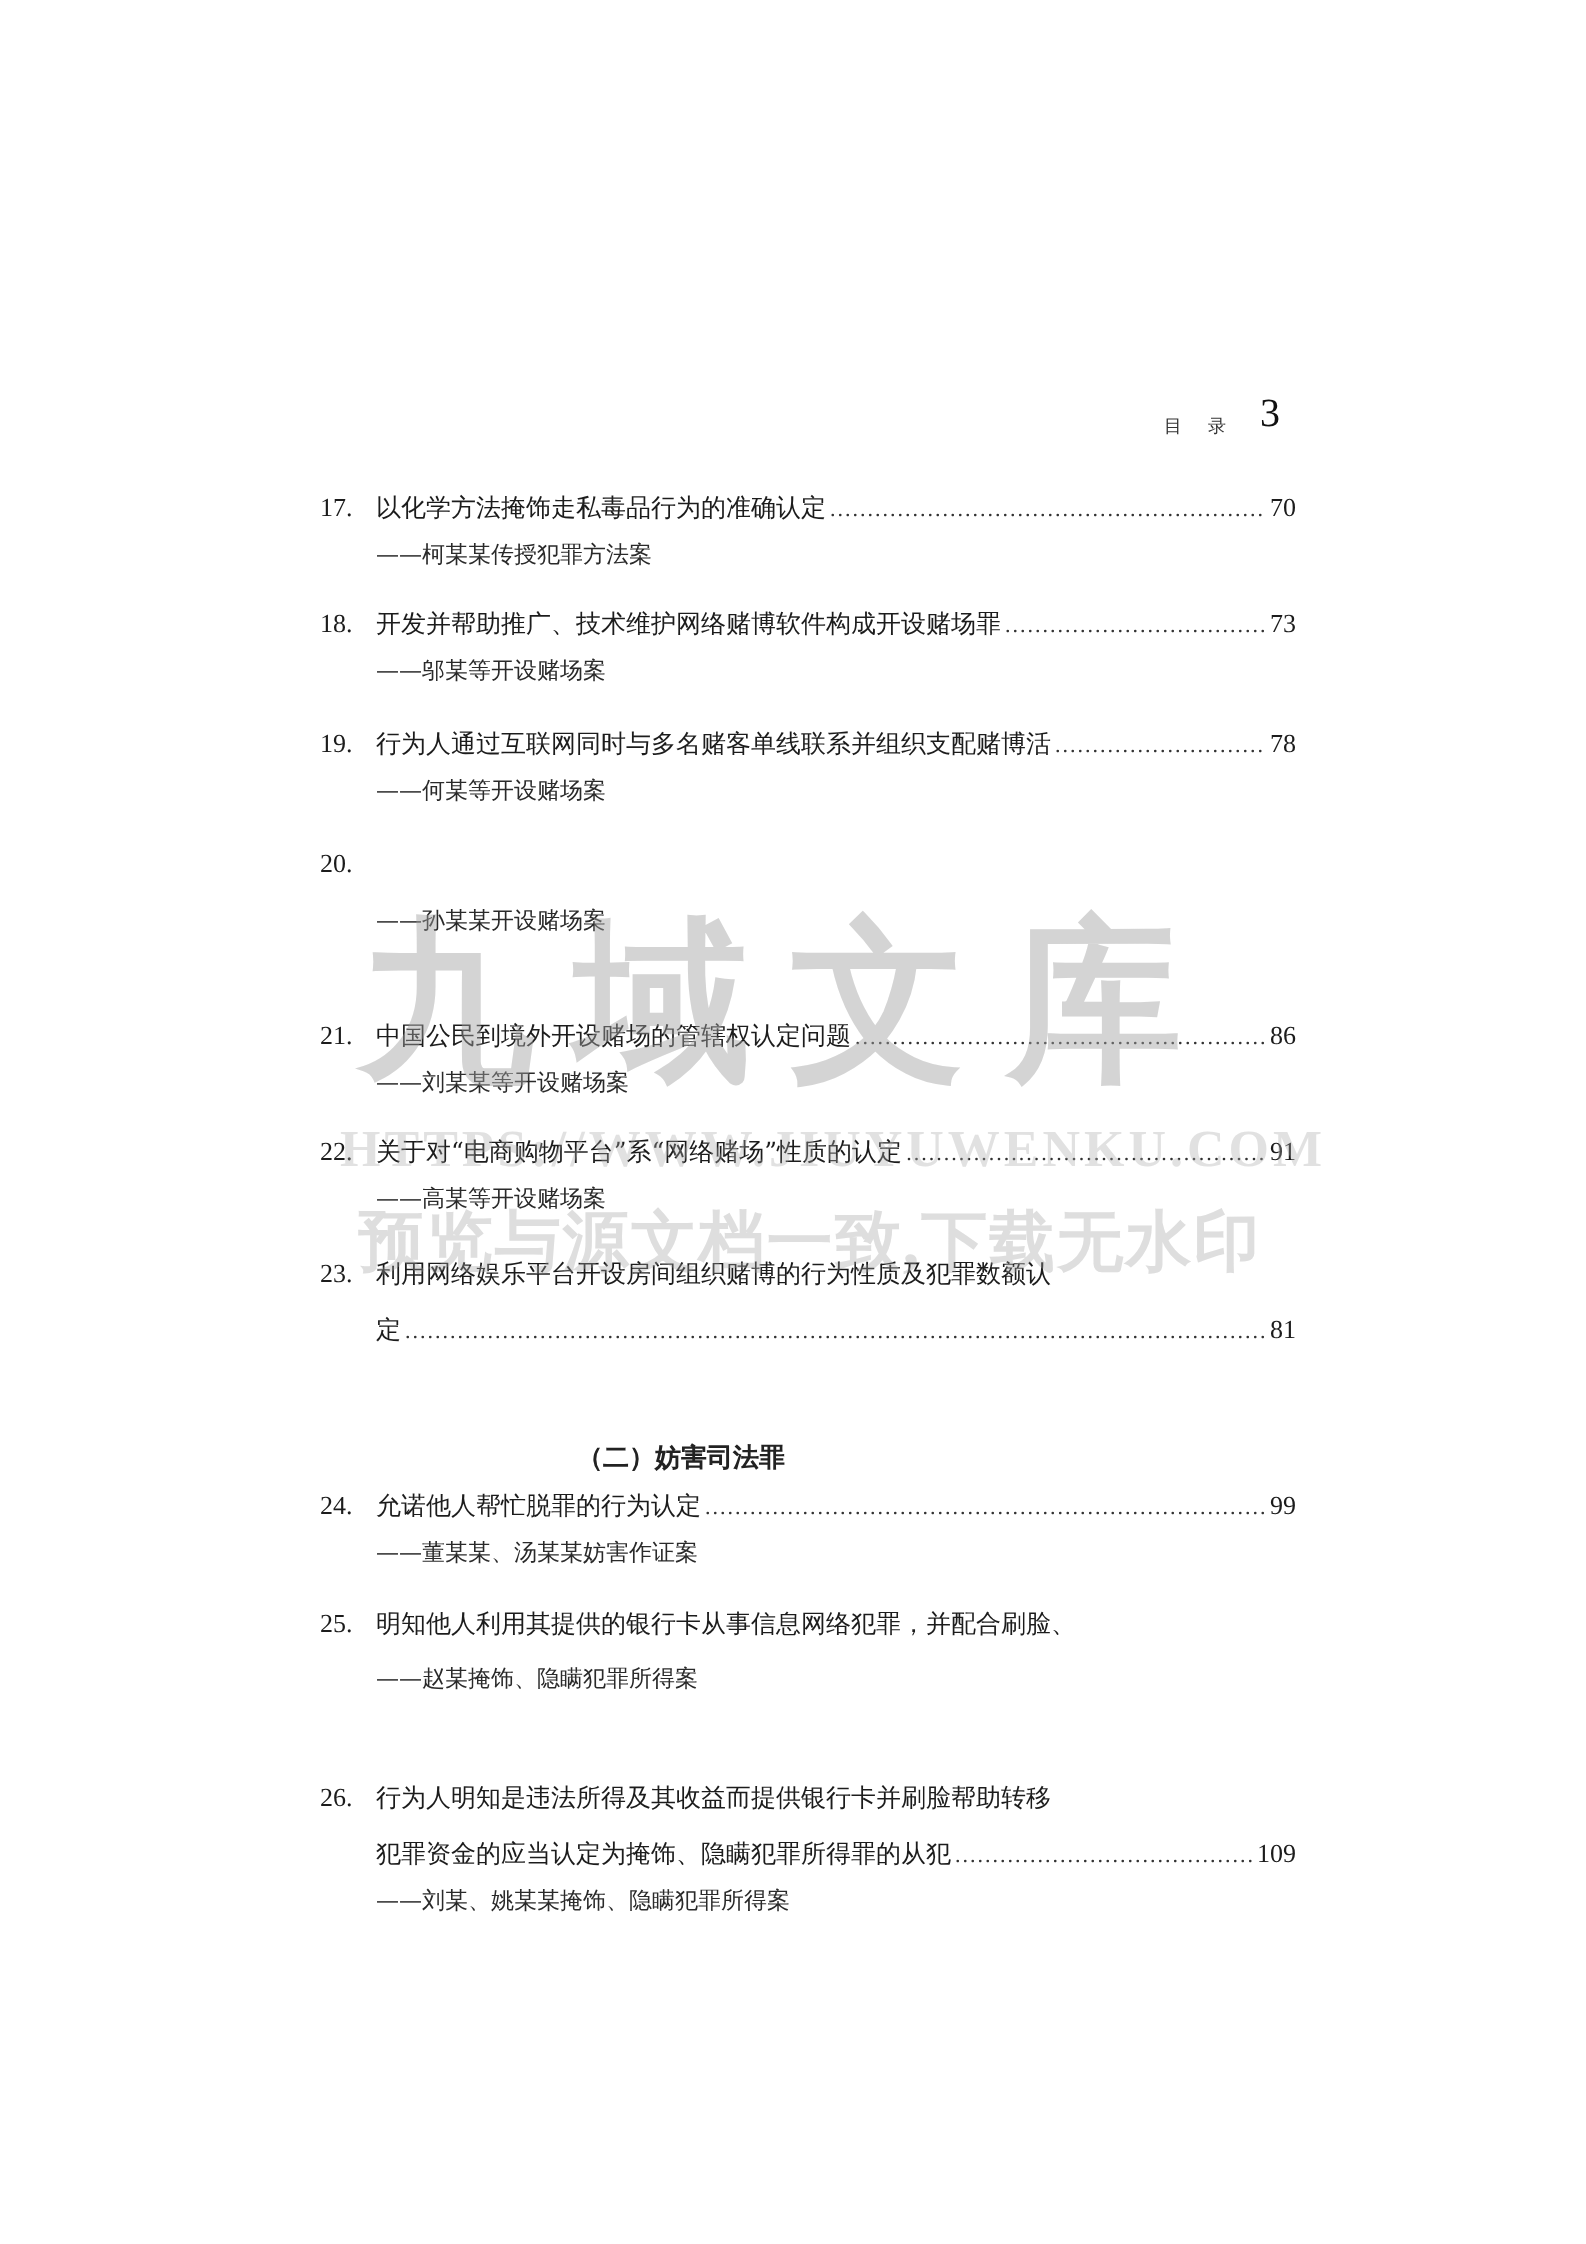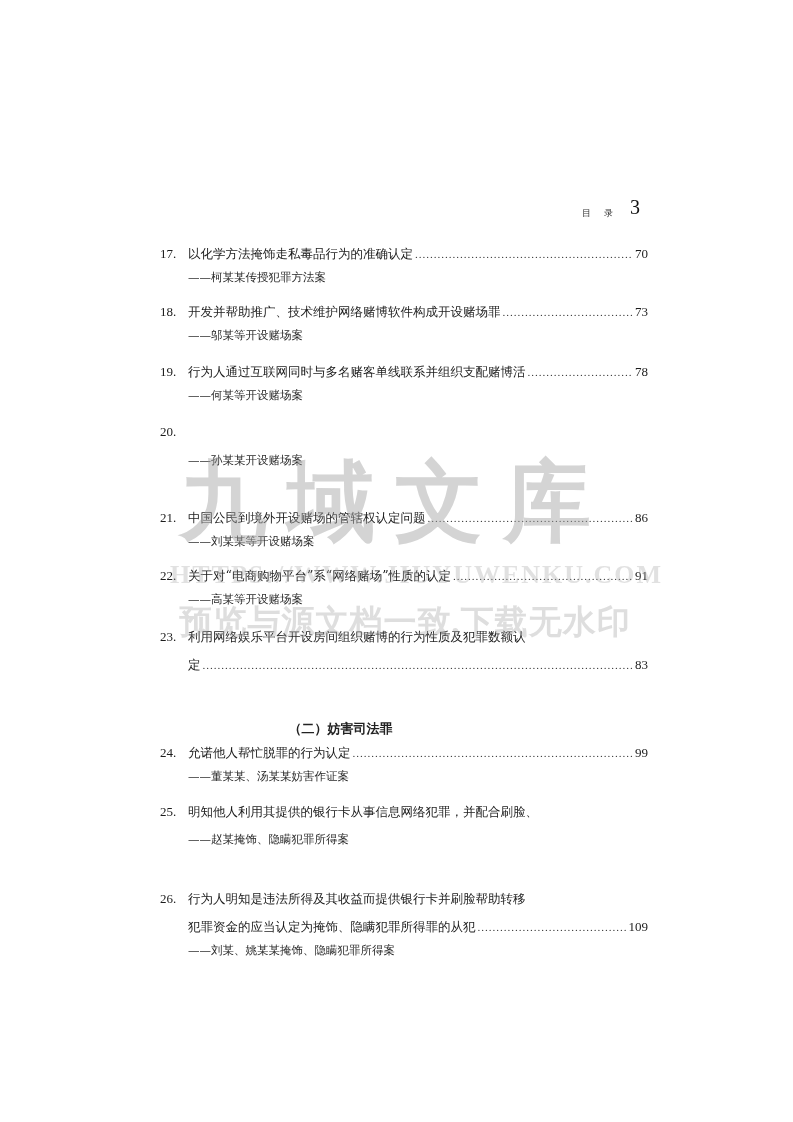--- a/index.html
+++ b/index.html
@@ -100,21 +100,21 @@
   </div>
 
   <div class="entry" style="top:629px">
     <div class="line" style="height:28px">
       <span class="num">23.</span>
       <span class="title">利用网络娱乐平台开设房间组织赌博的行为性质及犯罪数额认</span>
     </div>
     <div class="line cont">
       <span class="title">定</span>
       <span class="leader"></span>
-      <span class="page-no">83</span>
+      <span class="page-no">81</span>
     </div>
   </div>
 
   <div class="section">（二）妨害司法罪</div>
 
   <div class="entry" style="top:745px">
     <div class="line">
       <span class="num">24.</span>
       <span class="title">允诺他人帮忙脱罪的行为认定</span>
       <span class="leader"></span>

